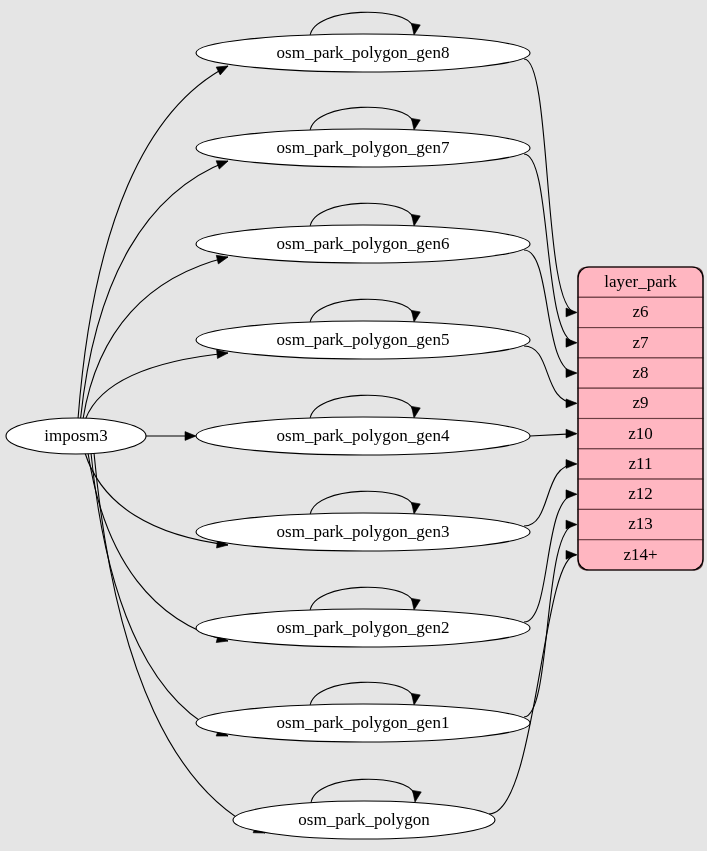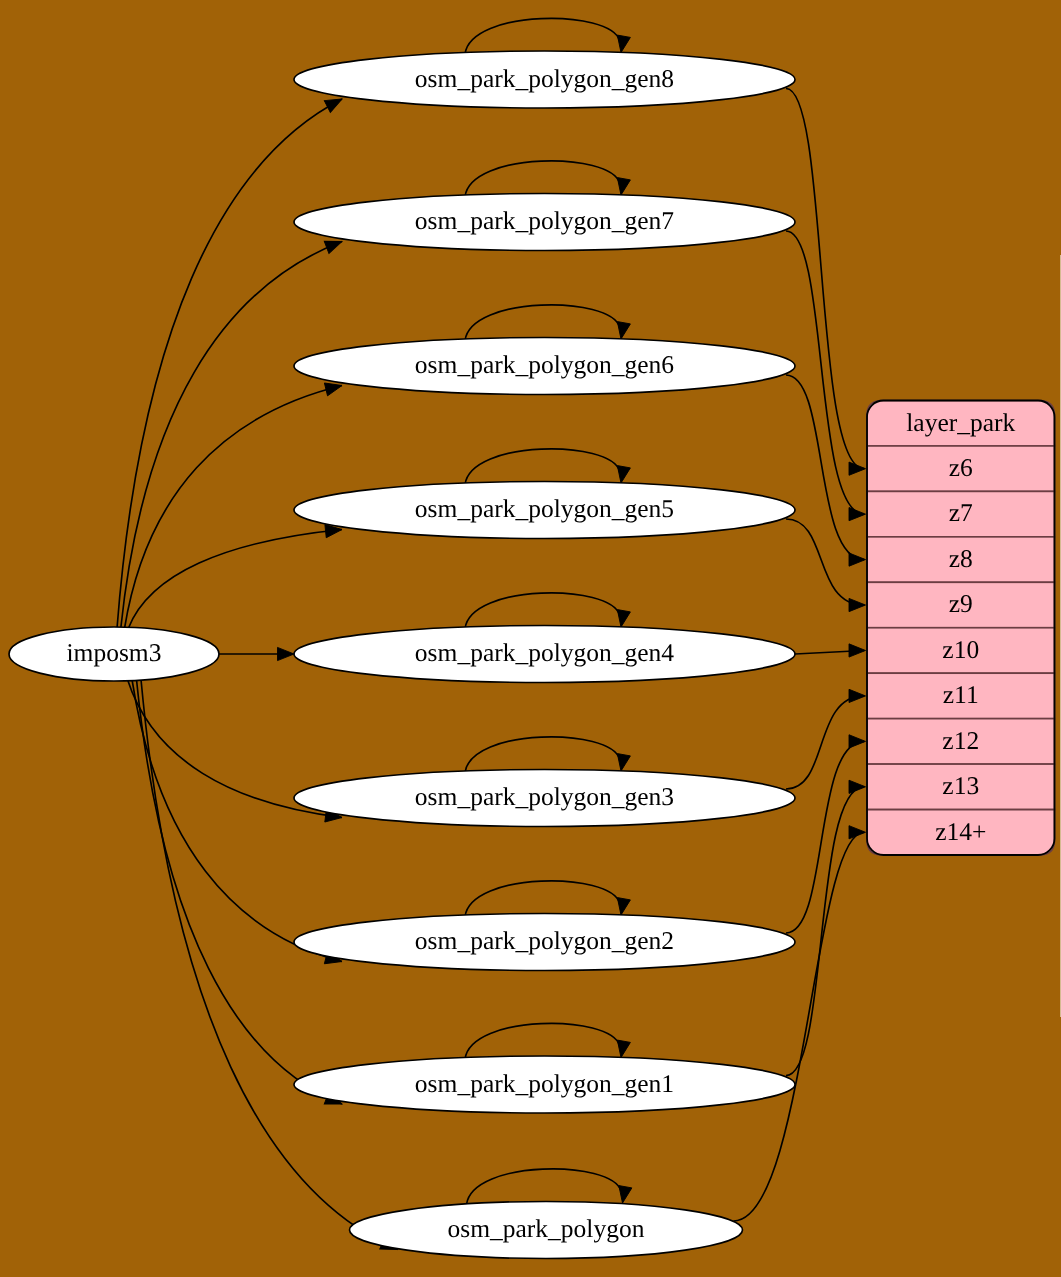--- a/index.html
+++ b/index.html
@@ -4,21 +4,21 @@
 <style>
   html, body {
     margin: 0;
     padding: 0;
     background: #ffffff;
   }
   #canvas {
     position: relative;
     width: 707px;
     height: 851px;
-    background: #a16207;
+    background: #e5e5e5;
     overflow: hidden;
     font-family: "Liberation Serif", "DejaVu Serif", serif;
   }
   svg#graph {
     position: absolute;
     left: 0;
     top: 0;
     width: 707px;
     height: 851px;
   }

